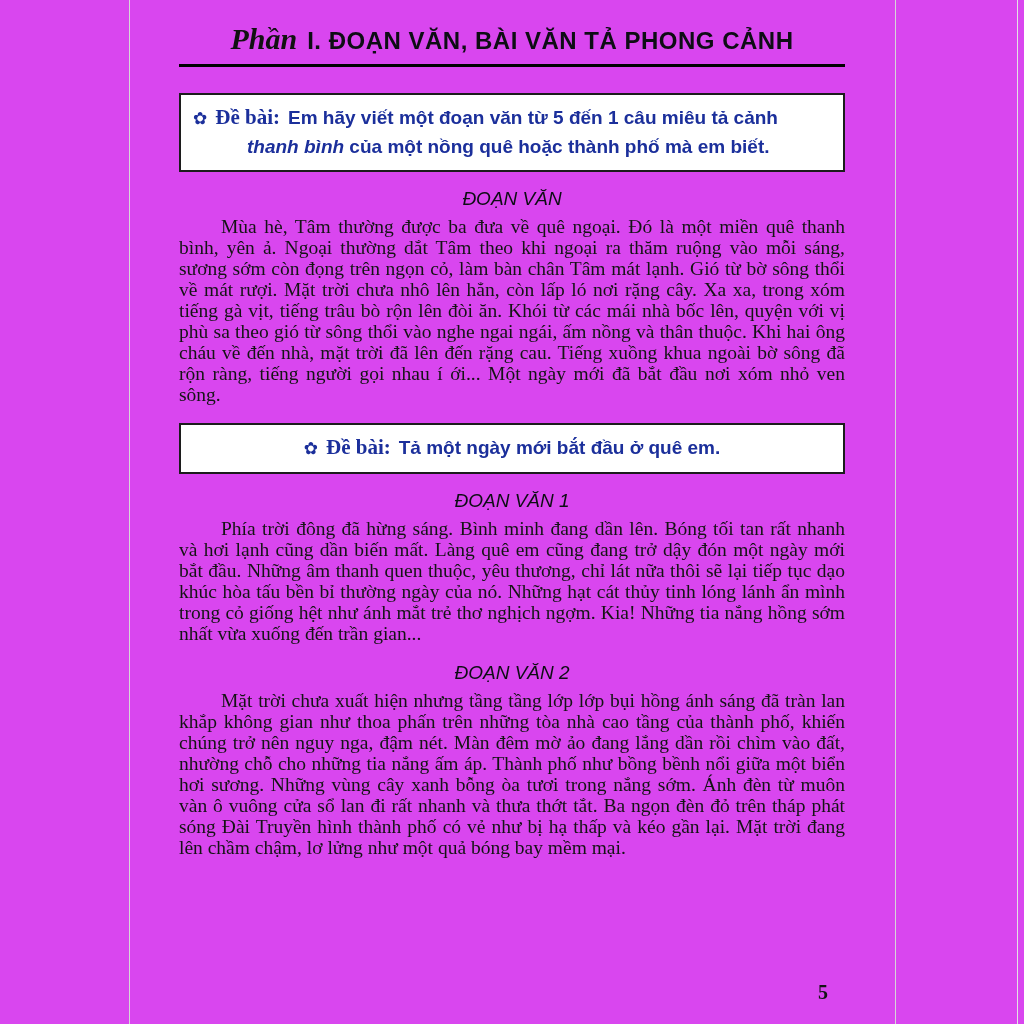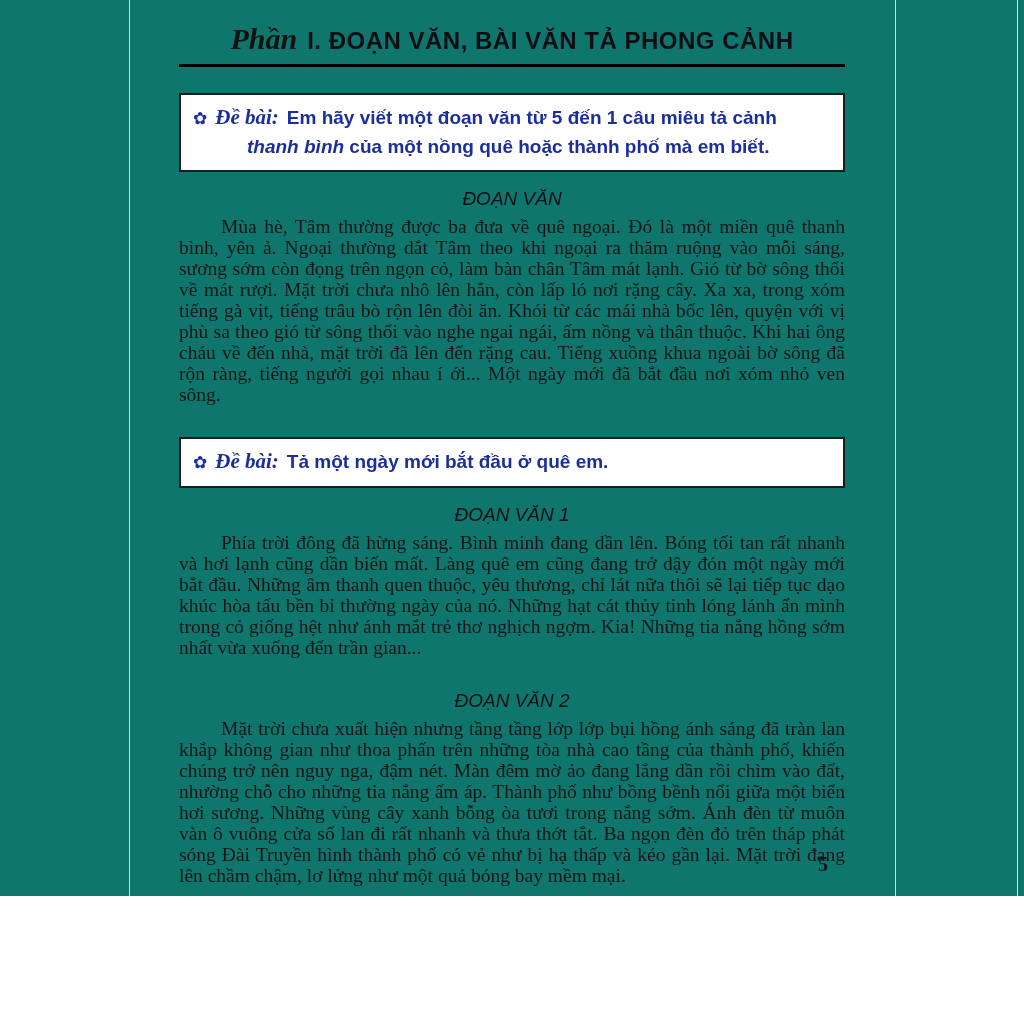--- a/index.html
+++ b/index.html
@@ -3,22 +3,22 @@
 <meta charset="utf-8">
 <style>
   html, body {
     margin: 0;
     padding: 0;
     background: #ffffff;
   }
   .page {
     position: relative;
     width: 1024px;
-    height: 896px;
-    background: #0f766e;
+    height: 1024px;
+    background: #d946ef;
     overflow: hidden;
     font-family: "Liberation Serif", "DejaVu Serif", serif;
     color: #111111;
   }
   .edge-line {
     position: absolute;
     top: 0;
     height: 100%;
     width: 1px;
     background: #d6d6d6;
@@ -75,21 +75,20 @@
     text-indent: -54px;
     margin: 0;
   }
   .flower {
     font-weight: normal;
     font-size: 17px;
     margin-right: 8px;
   }
   .de-bai-label {
     font-family: "Liberation Serif", "DejaVu Serif", serif;
-    font-style: italic;
     font-weight: bold;
     font-size: 21px;
     margin-right: 8px;
   }
   .prompt-italic {
     font-style: italic;
   }
 
   
   .section-heading {
@@ -105,21 +104,21 @@
   
   .body-para {
     font-size: 19.5px;
     line-height: 21px;
     text-align: justify;
     text-indent: 42px;
     margin: 0;
     color: #141414;
   }
 
-  .gap-after-section { margin-top: 32px; }
+  .gap-after-section { margin-top: 18px; text-align: center; }
 
   
   .page-number {
     position: absolute;
     right: 196px;
     bottom: 20px;
     font-size: 20px;
     font-weight: bold;
     color: #141414;
   }

